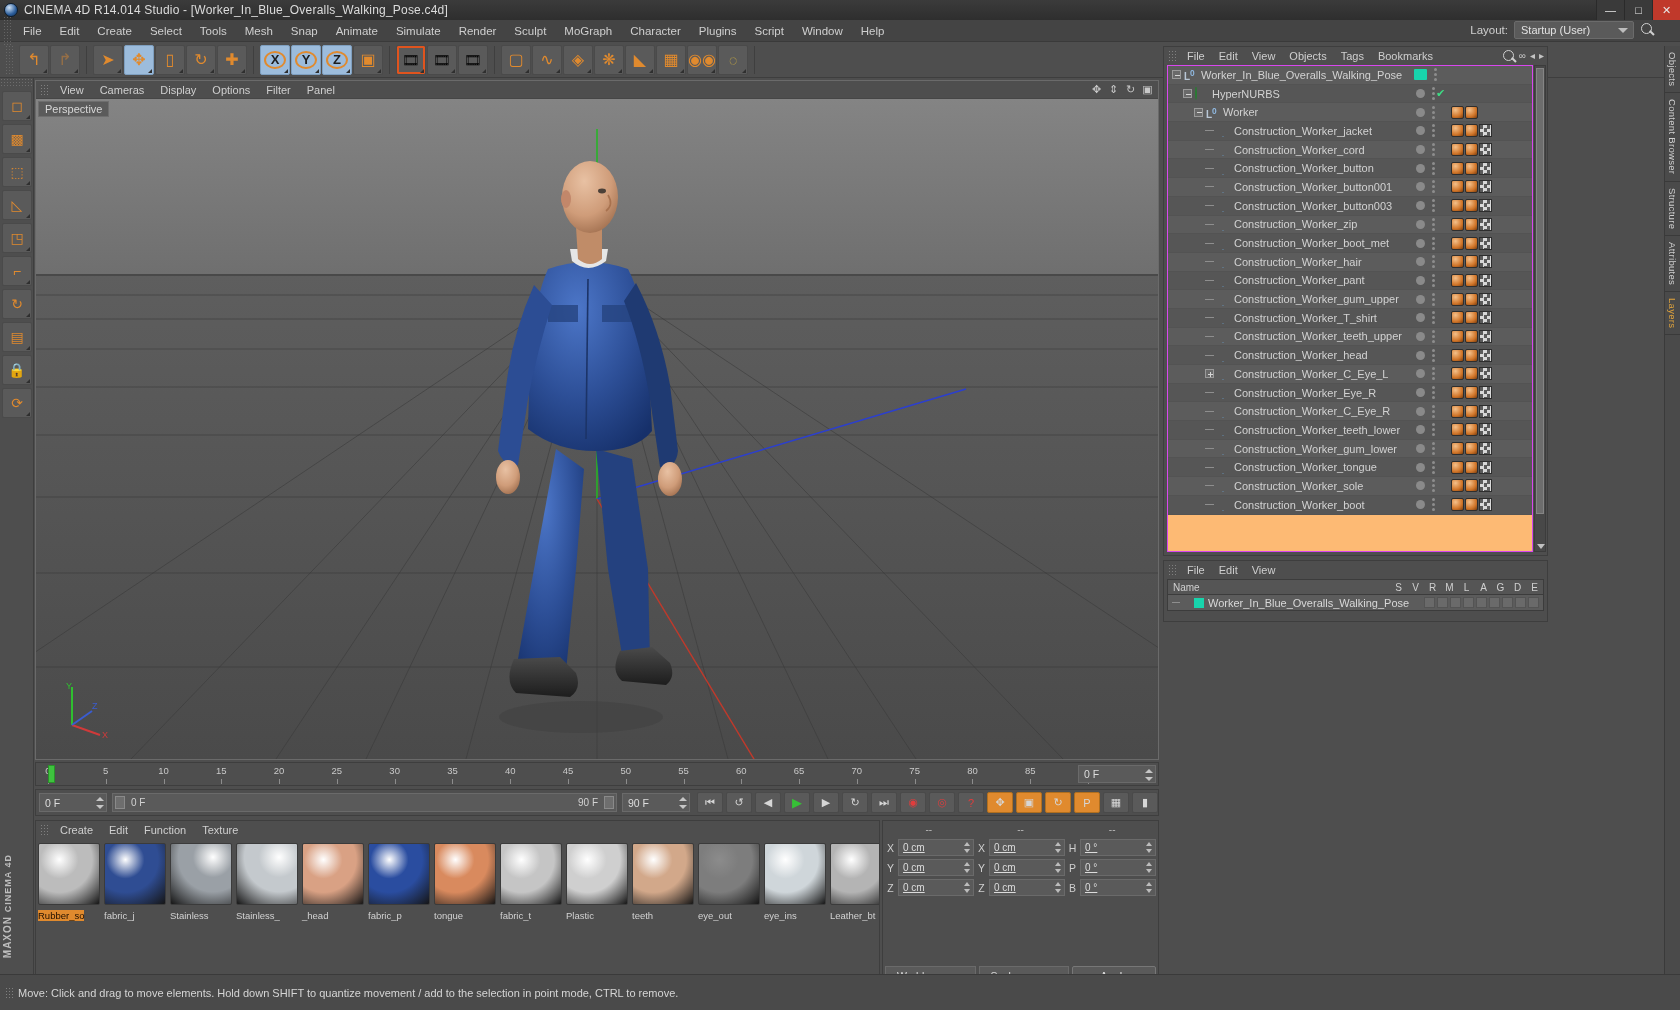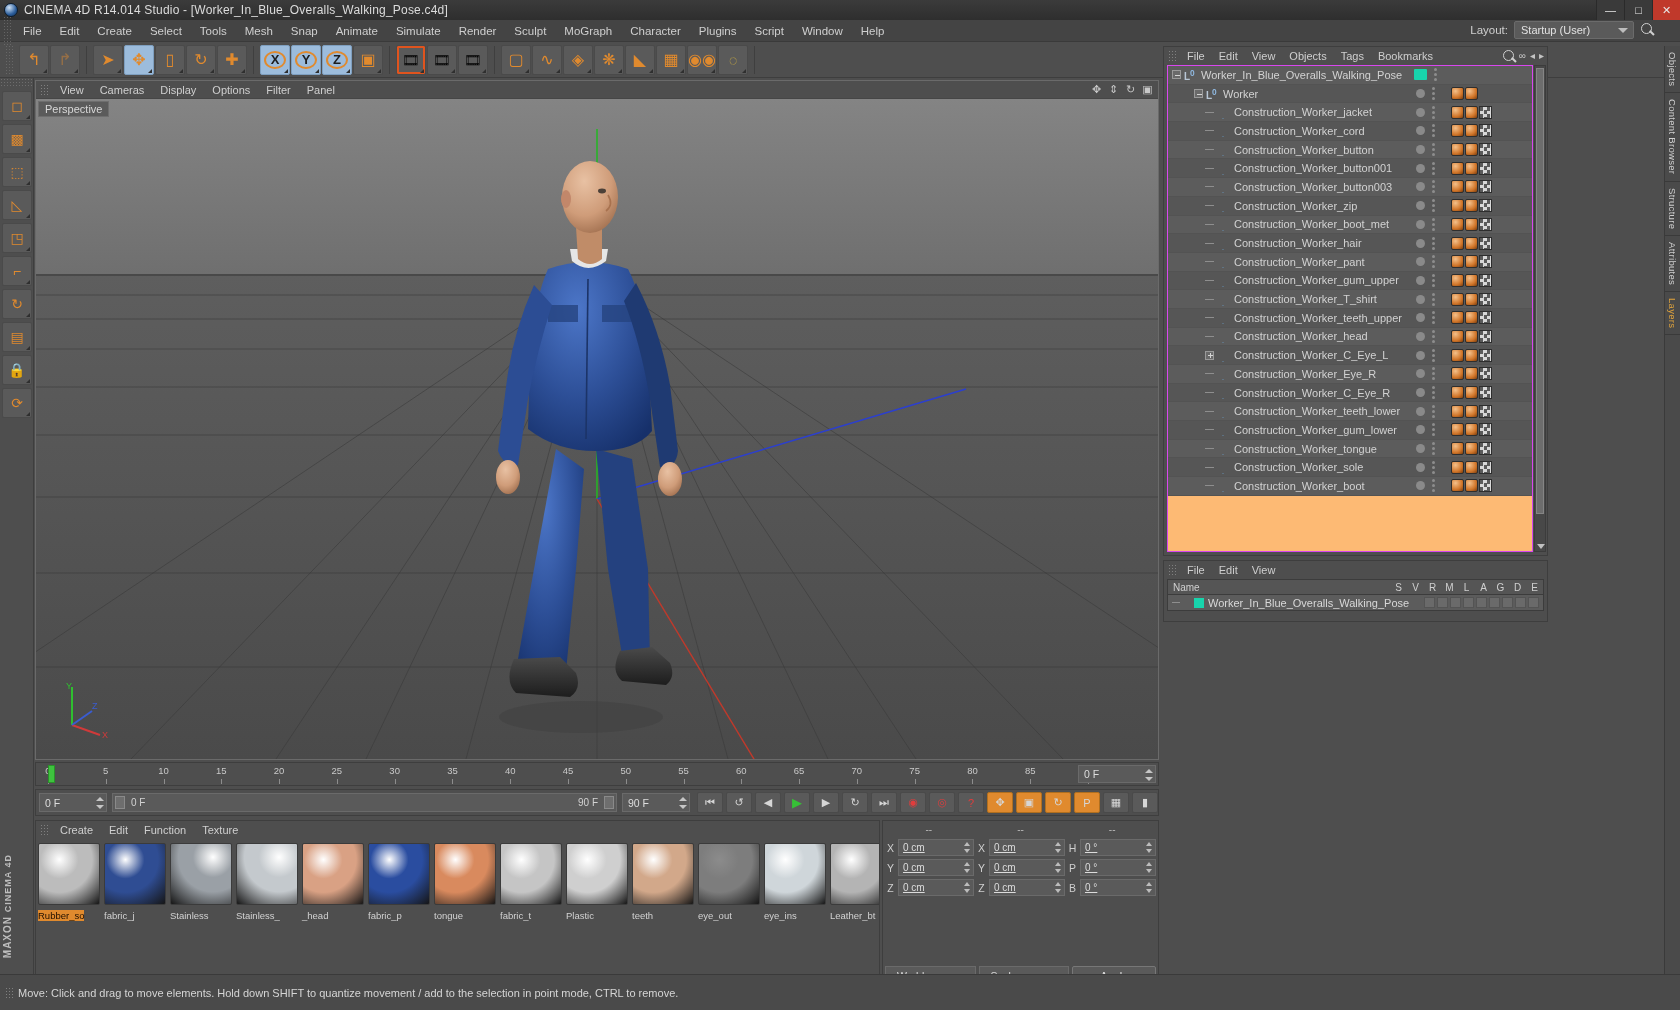--- a/index.html
+++ b/index.html
@@ -787,20 +787,37 @@
           <span class="dotcol">
             <i></i>
             <i></i>
             <i></i>
           </span>
         </span>
         <span class="om-check"></span>
         <span class="om-tags"></span>
       </div>
       <div class="om-row">
+        <span class="om-name" style="padding-left:15px">
+          <span class="om-exp"></span>
+          <span class="om-icon"><span class="ico-hn"></span></span>
+          <span>HyperNURBS</span>
+        </span>
+        <span class="om-dots">
+          <span class="om-bigdot"></span>
+          <span class="dotcol">
+            <i></i>
+            <i></i>
+            <i></i>
+          </span>
+        </span>
+        <span class="om-check">✔</span>
+        <span class="om-tags"></span>
+      </div>
+      <div class="om-row">
         <span class="om-name" style="padding-left:26px">
           <span class="om-exp"></span>
           <span class="om-icon ico-null">L<sup style="color:#8fb8e0">0</sup></span>
           <span>Worker</span>
         </span>
         <span class="om-dots">
           <span class="om-bigdot"></span>
           <span class="dotcol">
             <i></i>
             <i></i>

